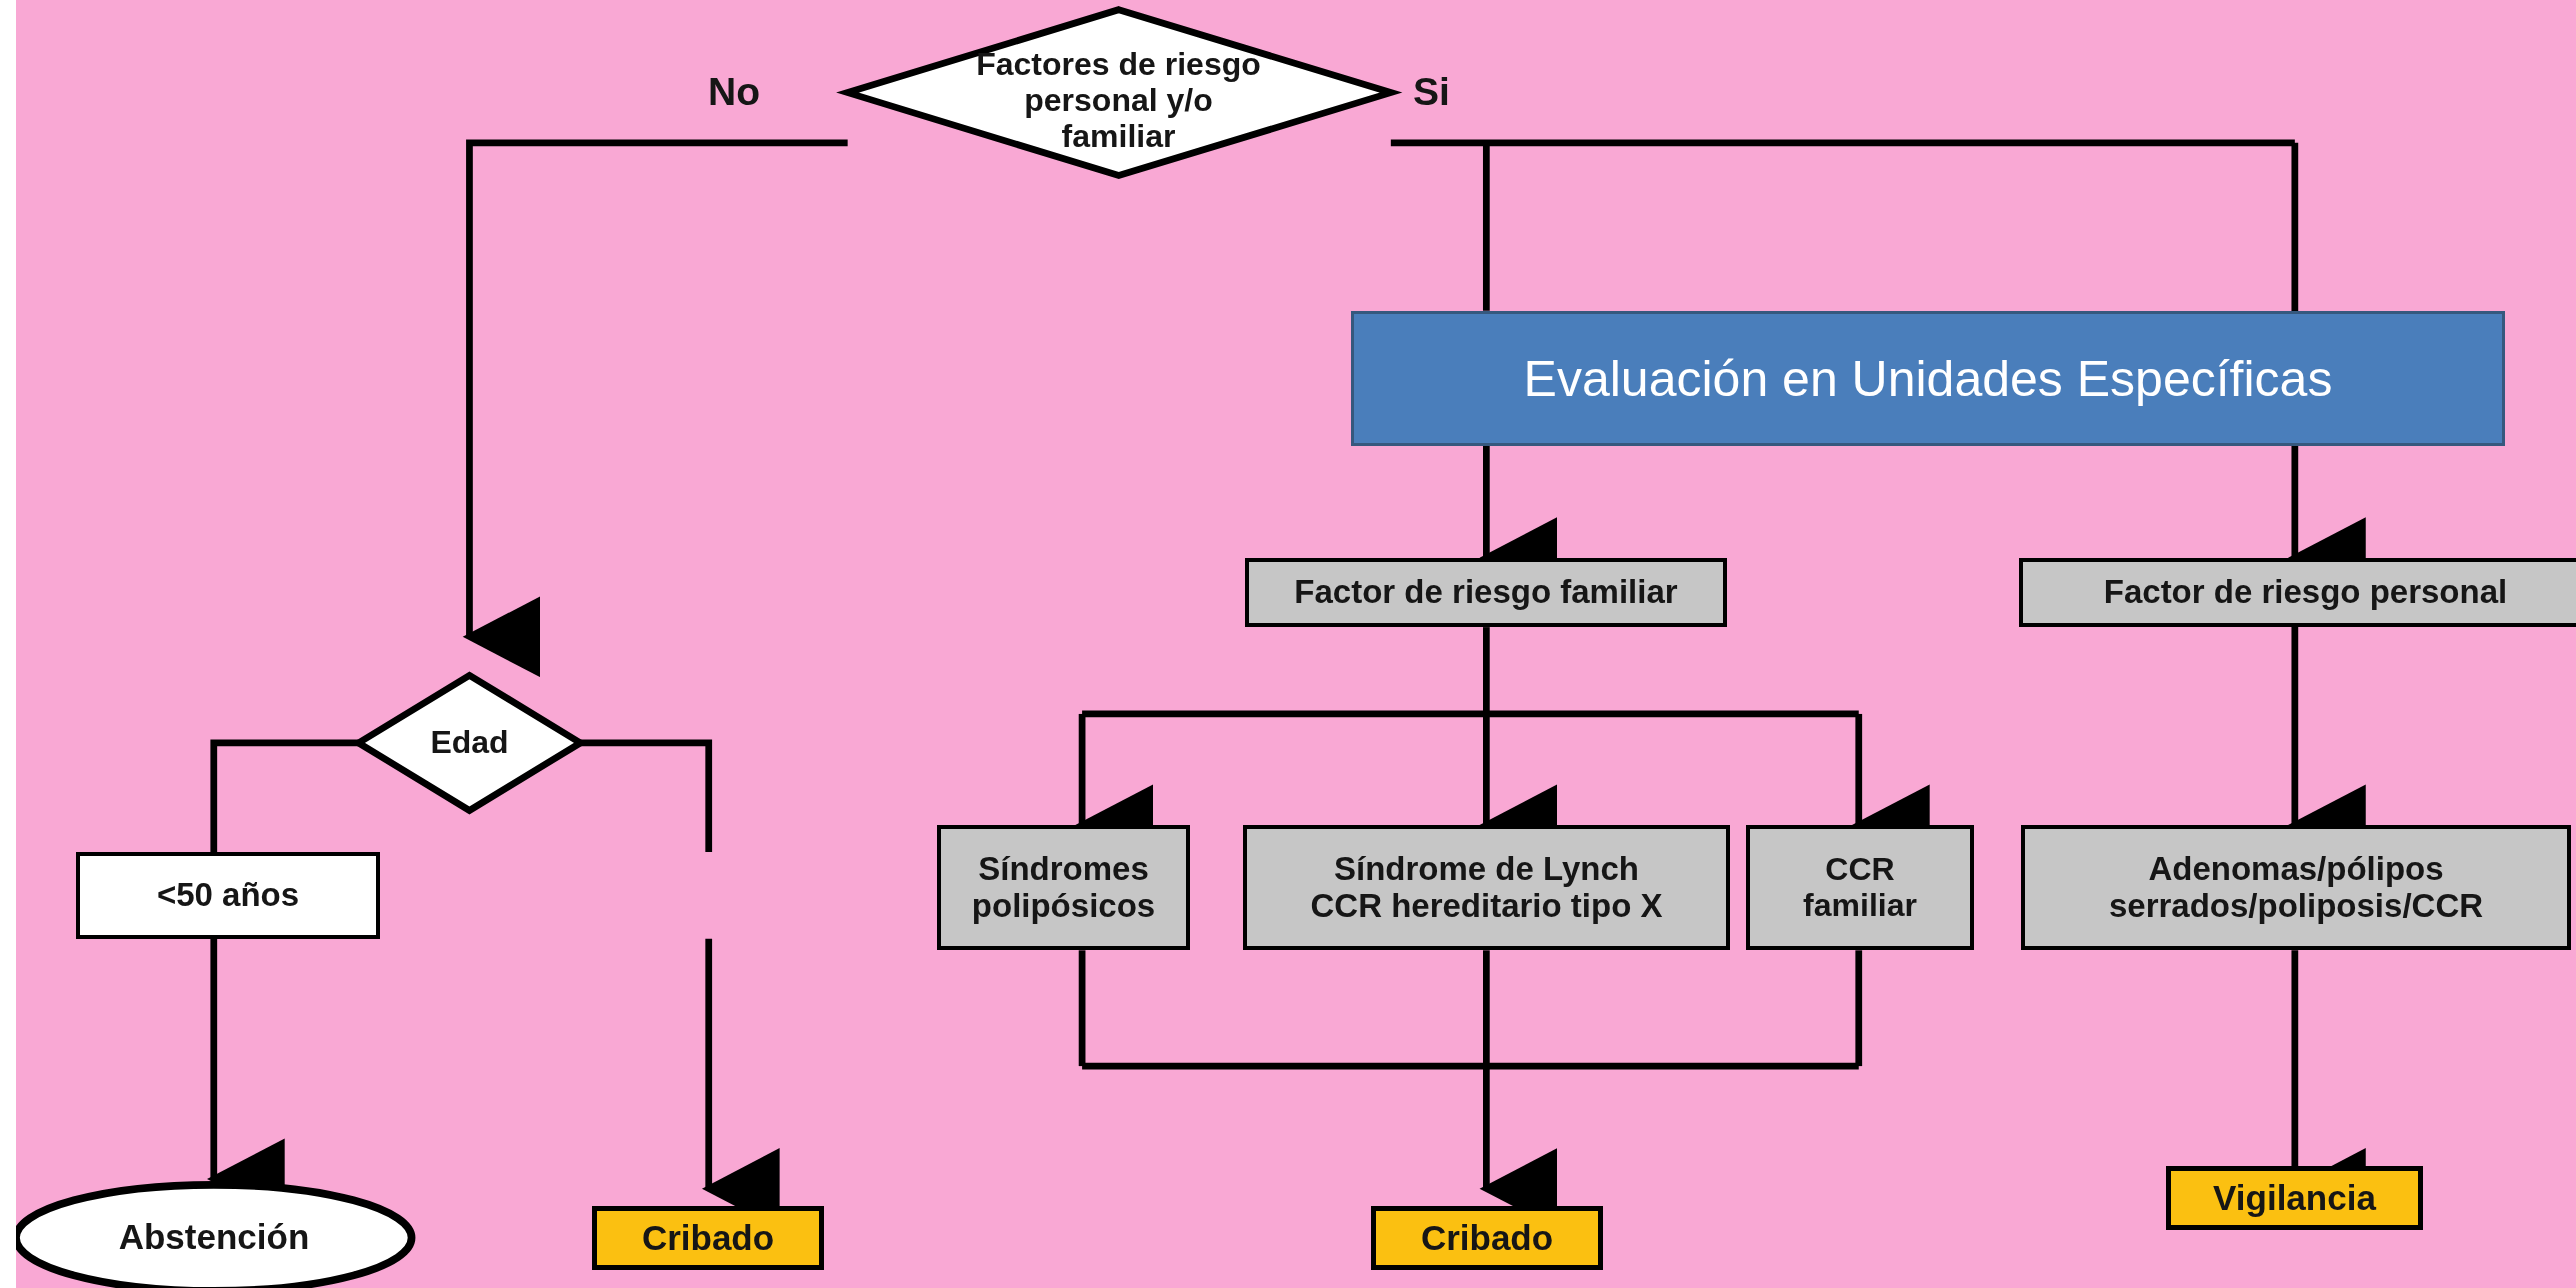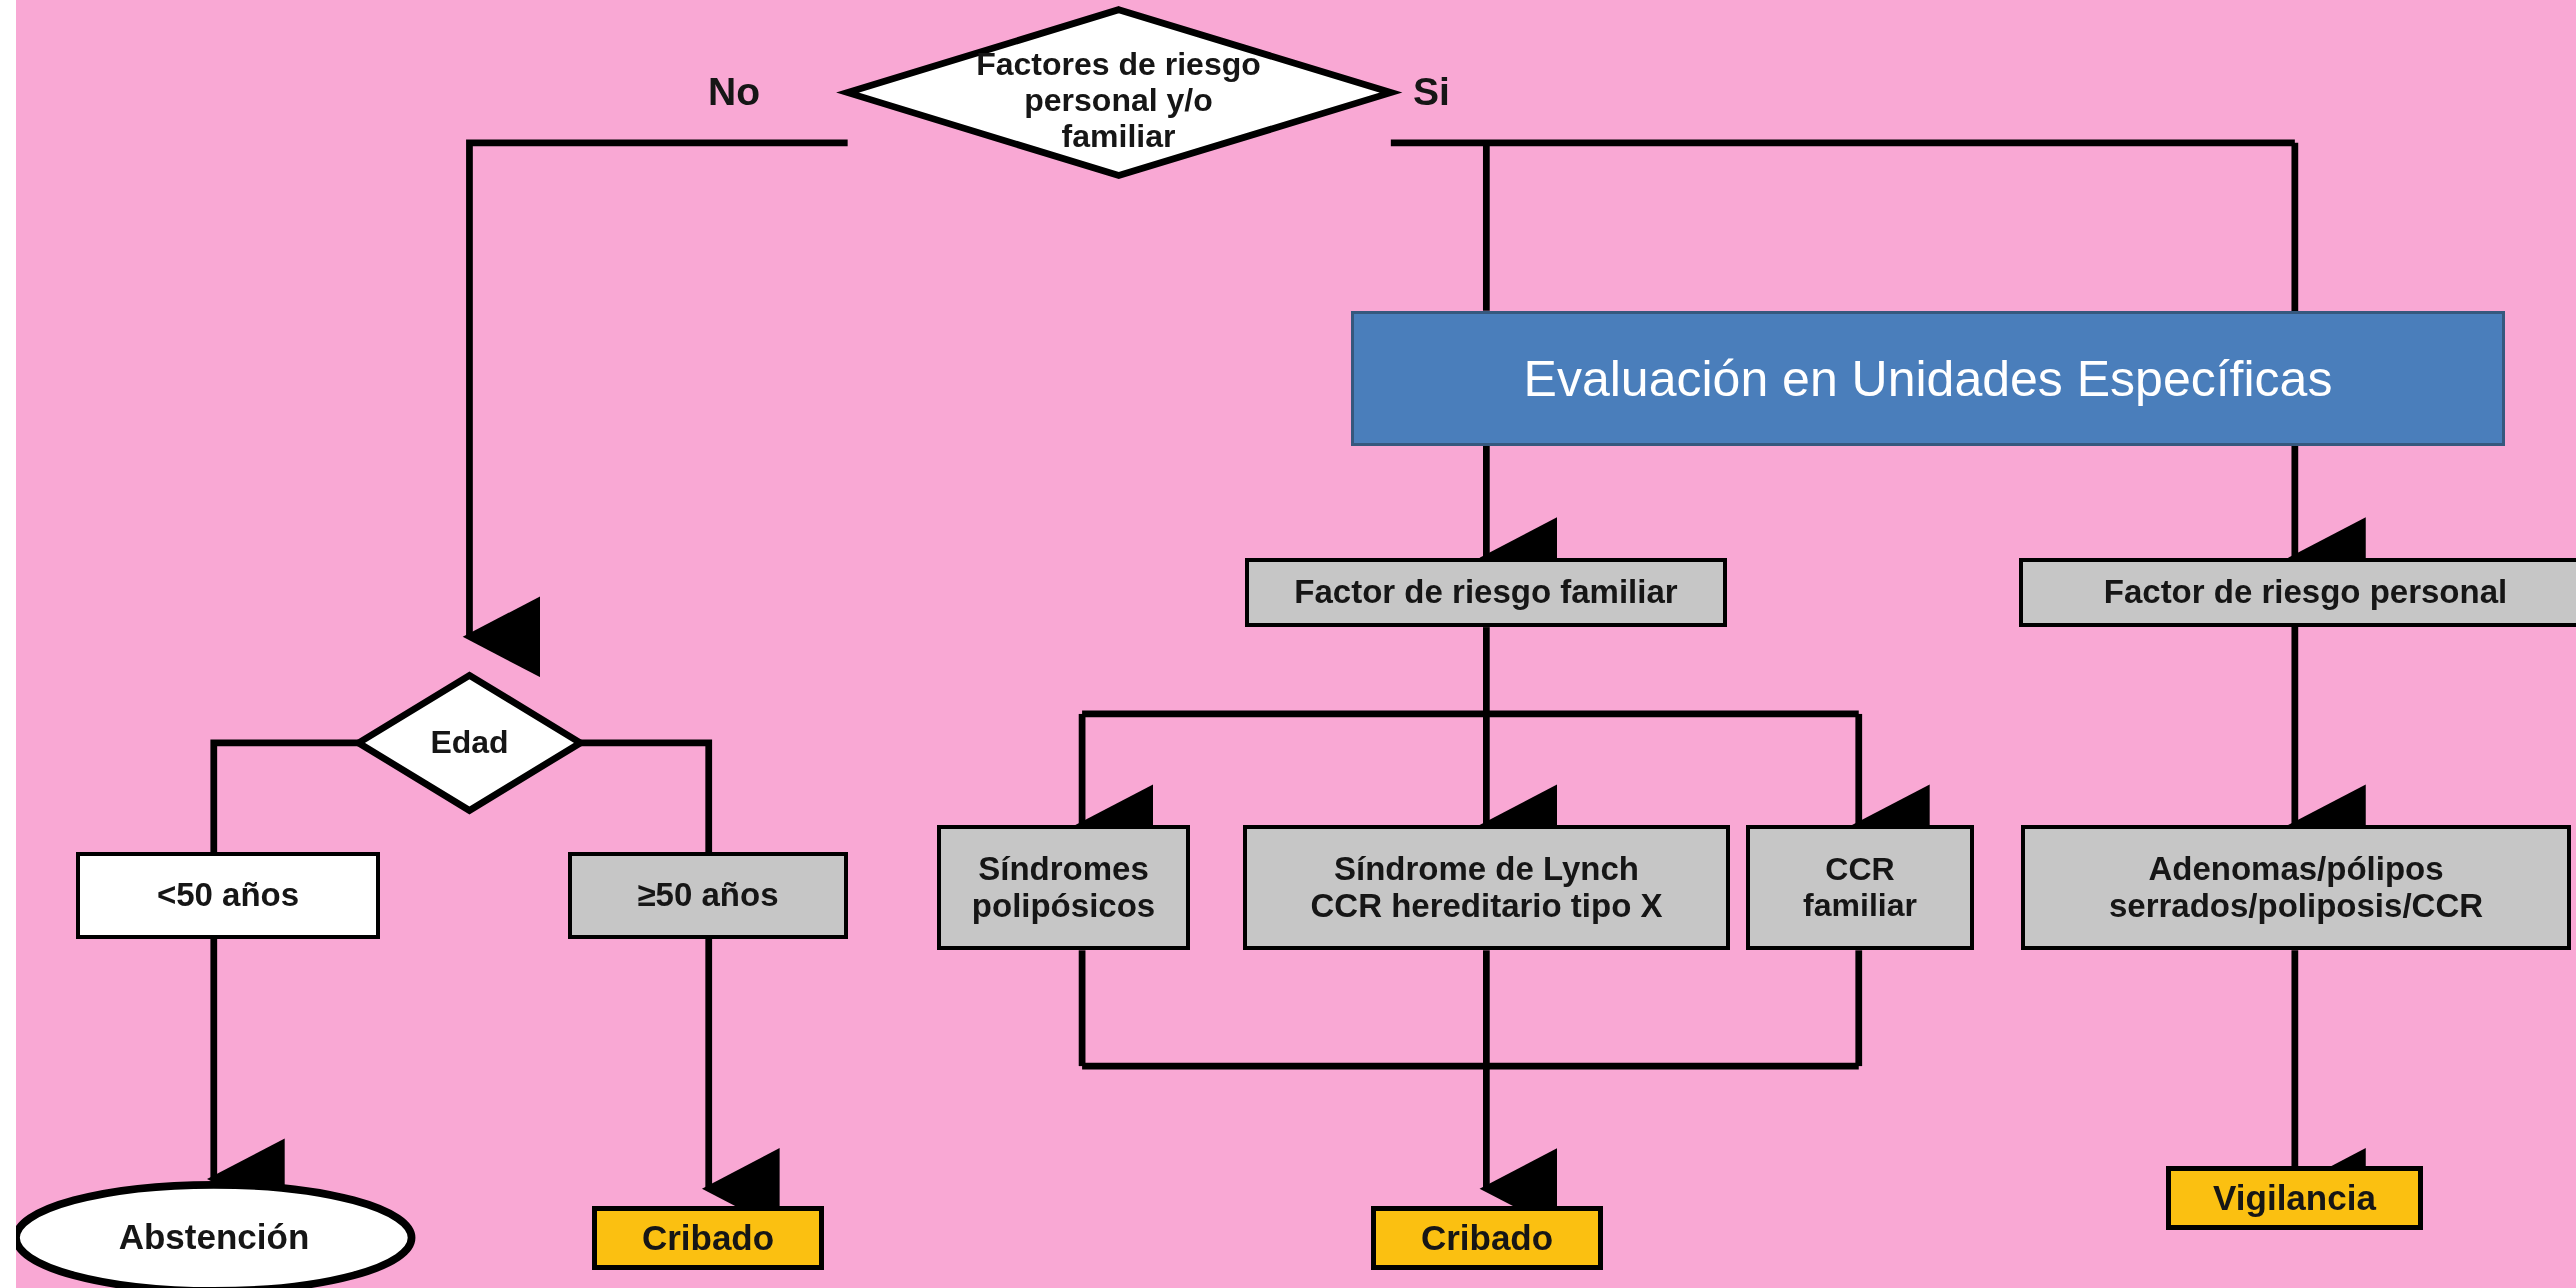--- a/index.html
+++ b/index.html
@@ -110,23 +110,20 @@
 
   <div class="node gray" style="left:2005px;top:825px;width:550px;height:125px;font-size:33px;flex-direction:column;line-height:1.18;">
     <span class="boxtxt">Adenomas/pólipos</span>
     <span class="boxtxt">serrados/poliposis/CCR</span>
   </div>
 
   <div class="node white" style="left:60px;top:852px;width:304px;height:87px;font-size:33px;">
     <span class="boxtxt">&lt;50 años</span>
   </div>
 
-  <div class="node gray" style="left:552px;top:852px;width:280px;height:87px;font-size:33px;">
-    <span class="boxtxt">≥50 años</span>
-  </div>
 
   <div class="ellipse-label" style="left:39px;top:1213px;width:318px;height:48px;font-size:35px;">Abstención</div>
 
   <div class="node yellow" style="left:576px;top:1206px;width:232px;height:64px;font-size:35px;">
     <span class="boxtxt">Cribado</span>
   </div>
 
   <div class="node yellow" style="left:1355px;top:1206px;width:232px;height:64px;font-size:35px;">
     <span class="boxtxt">Cribado</span>
   </div>

